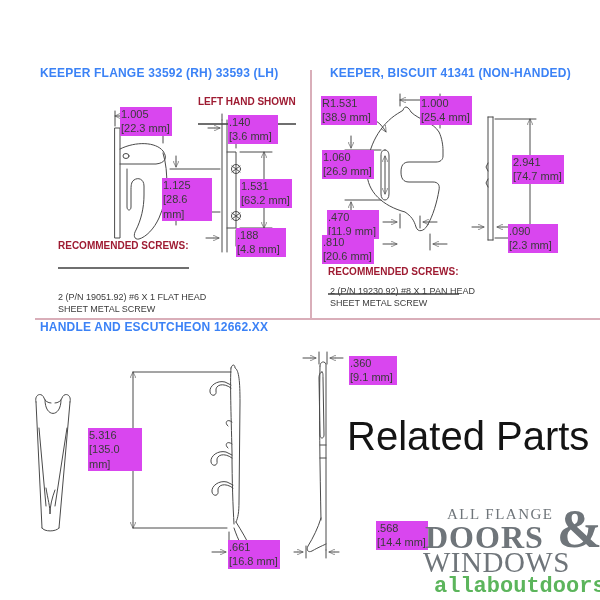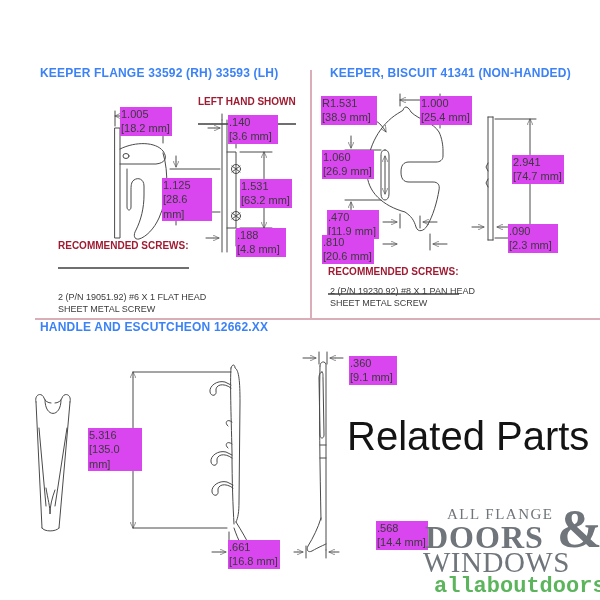--- a/index.html
+++ b/index.html
@@ -72,21 +72,21 @@
     <path d="M20,57 L70,57 M20,100 L70,100"></path>
     <path d="M26,44 L26,55" marker-end="url(#m2)"></path>
     <path d="M26,113 L26,102" marker-end="url(#m2)"></path>
     <path d="M86,118 L86,134"></path>
     <path d="M56,126 L69,126" marker-end="url(#m2)"></path>
     <path d="M100,126 L89,126" marker-end="url(#m2)"></path>
   </svg>
 
   <div class="dim" style="left:72px;top:107px;width:50px;margin-left:48px;">
     <span>1.005</span>
-      <span>[18.2 mm]</span>
+      <span>[22.3 mm]</span>
   </div>
   <div class="dim" style="left:228px;top:115px;width:48px;">
     <span>.140</span>
       <span>[3.6 mm]</span>
   </div>
   <div class="dim" style="left:162px;top:178px;width:48px;">
     <span>1.125</span>
       <span>[28.6 mm]</span>
   </div>
   <div class="dim" style="left:240px;top:179px;width:50px;">

